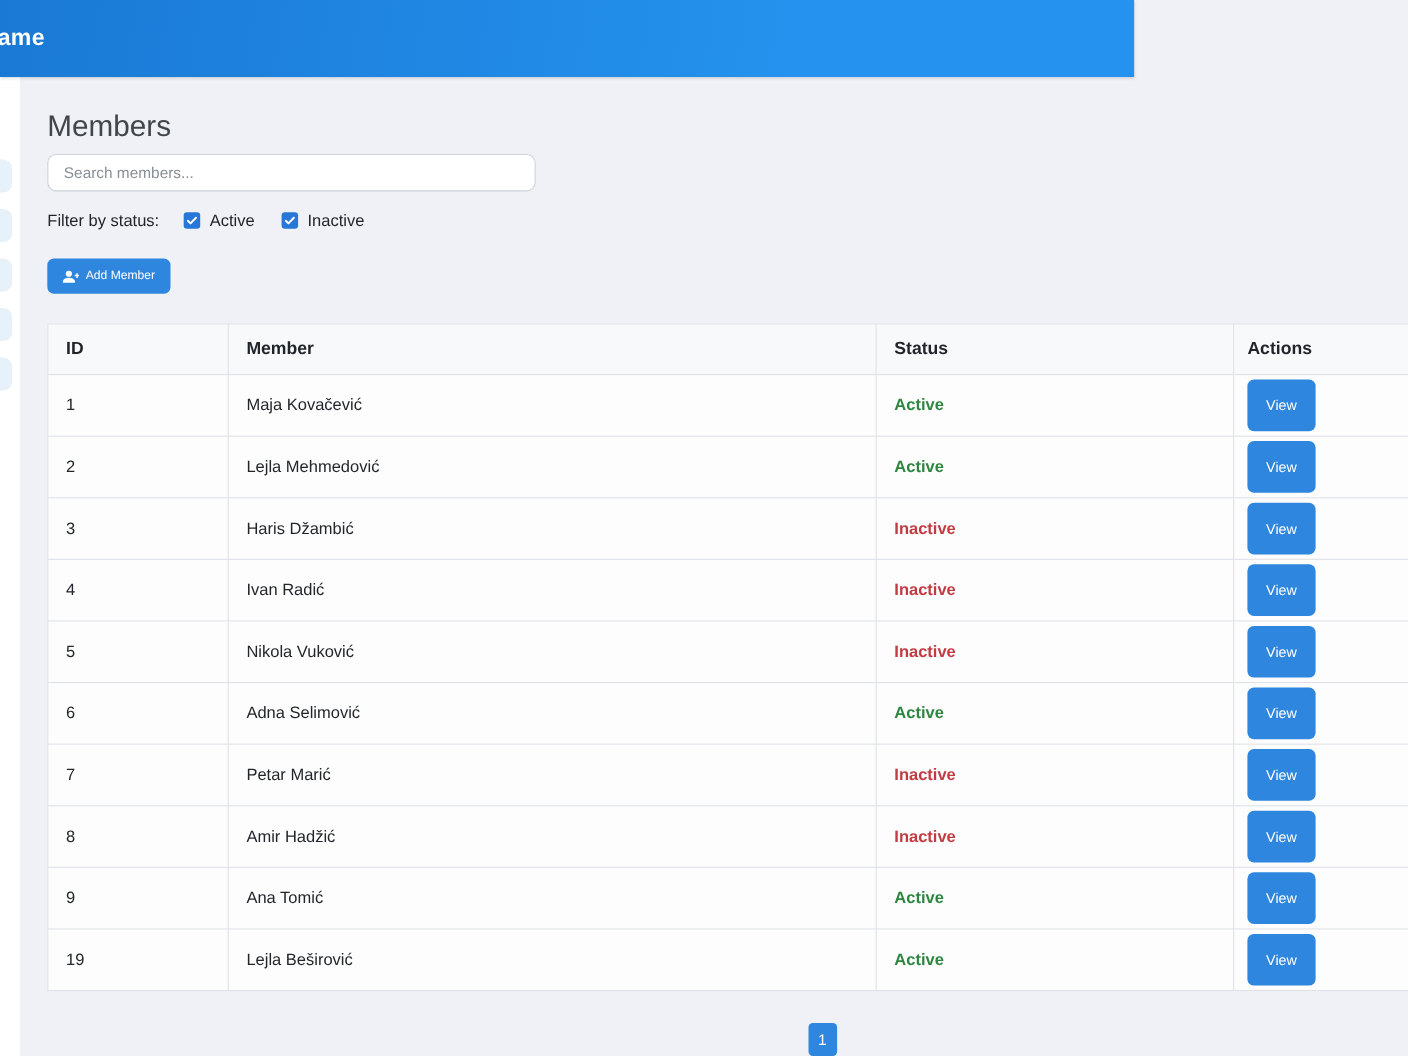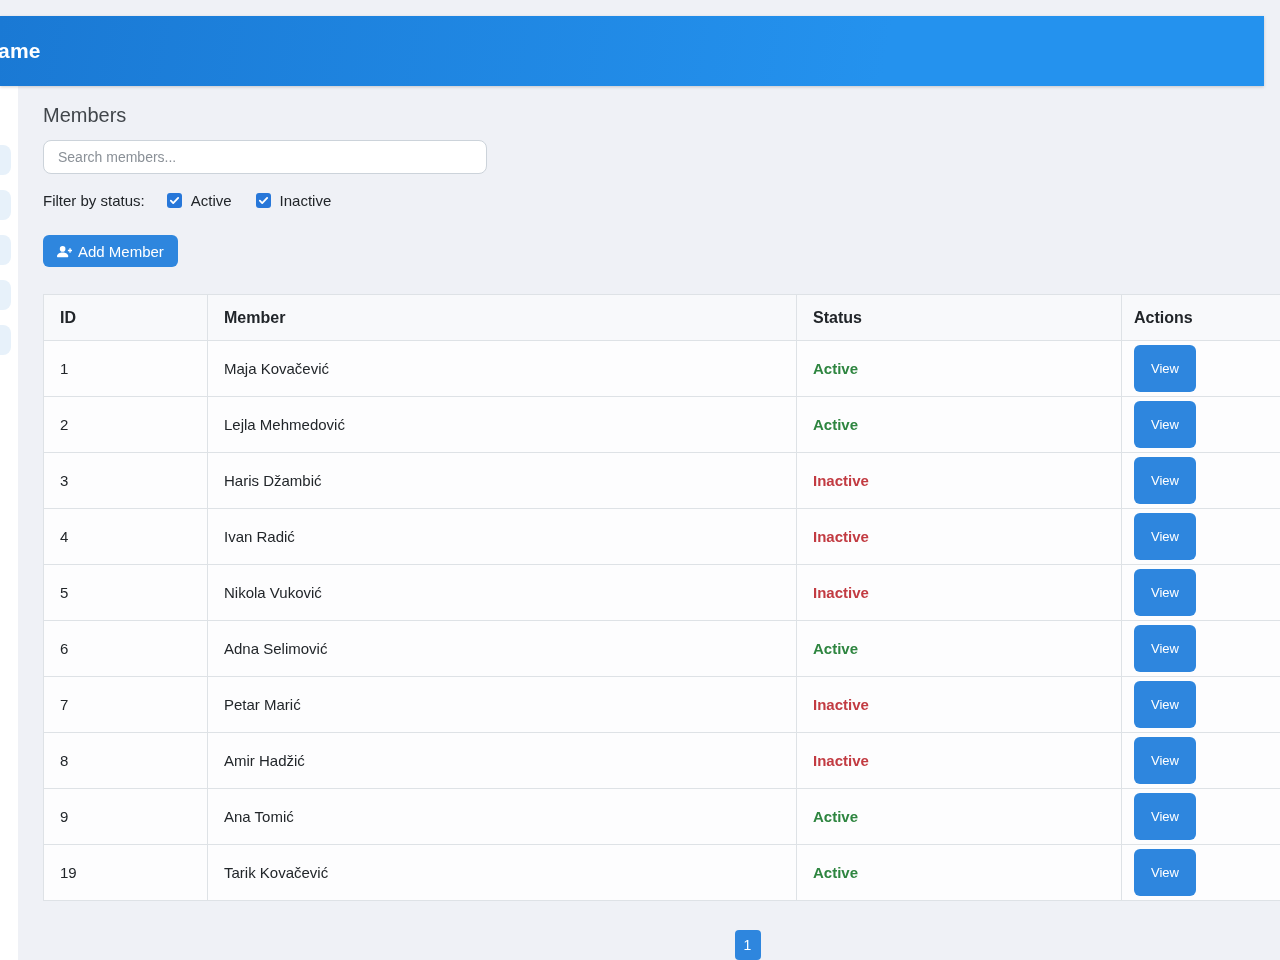--- a/index.html
+++ b/index.html
@@ -11,22 +11,22 @@
   }
   .app {
     position:relative;
     width:1280px; height:960px;
     overflow:hidden;
     background:#eff1f6;
   }
 
   
   .navbar {
-    position:absolute; top:16px; left:0;
-    width:1264px; height:70px;
+    position:absolute; top:0; left:0;
+    width:1031px; height:70px;
     background:linear-gradient(100deg,#1a79d4 0%,#2492ee 70%);
     display:flex; align-items:center;
     box-shadow:0 1px 3px rgba(0,0,0,.18);
     z-index:5;
   }
   .brand {
     color:#ffffff;
     font-size:21px;
     font-weight:700;
     letter-spacing:.2px;
@@ -47,21 +47,21 @@
     background:#e7f1fa;
     border-radius:0 8px 8px 0;
   }
 
   
   .content {
     position:absolute; top:70px; left:43px; right:0;
   }
   .page-title {
     margin-top:30px;
-    font-size:20px;
+    font-size:27px;
     line-height:31px;
     font-weight:400;
     color:#41464b;
   }
   .search-input {
     display:block;
     margin-top:9px;
     width:444px; height:34px;
     border:1px solid #ccd3da;
     border-radius:8px;
@@ -99,21 +99,21 @@
     background:#2e86de;
     color:#ffffff;
     border-radius:6px;
     font-family:inherit;
     cursor:pointer;
   }
   .add-member-btn {
     margin-top:26px;
     height:32px;
     padding:0 14px;
-    font-size:15px;
+    font-size:11px;
     display:inline-flex;
     align-items:center;
     gap:6px;
   }
 
   
   .members-table {
     margin-top:27px;
     width:1367px;
     border-collapse:collapse;
@@ -306,21 +306,21 @@
           <tr>
         <td>9</td>
         <td>Ana Tomić</td>
         <td><span class="status status-active">Active</span></td>
         <td class="cell-actions">
           <button class="btn view-btn">View</button>
         </td>
       </tr>
           <tr>
         <td>19</td>
-        <td>Tarik Kovačević</td>
+        <td>Lejla Beširović</td>
         <td><span class="status status-active">Active</span></td>
         <td class="cell-actions">
           <button class="btn view-btn">View</button>
         </td>
       </tr>
         </tbody>
     </table>
 
     
 

